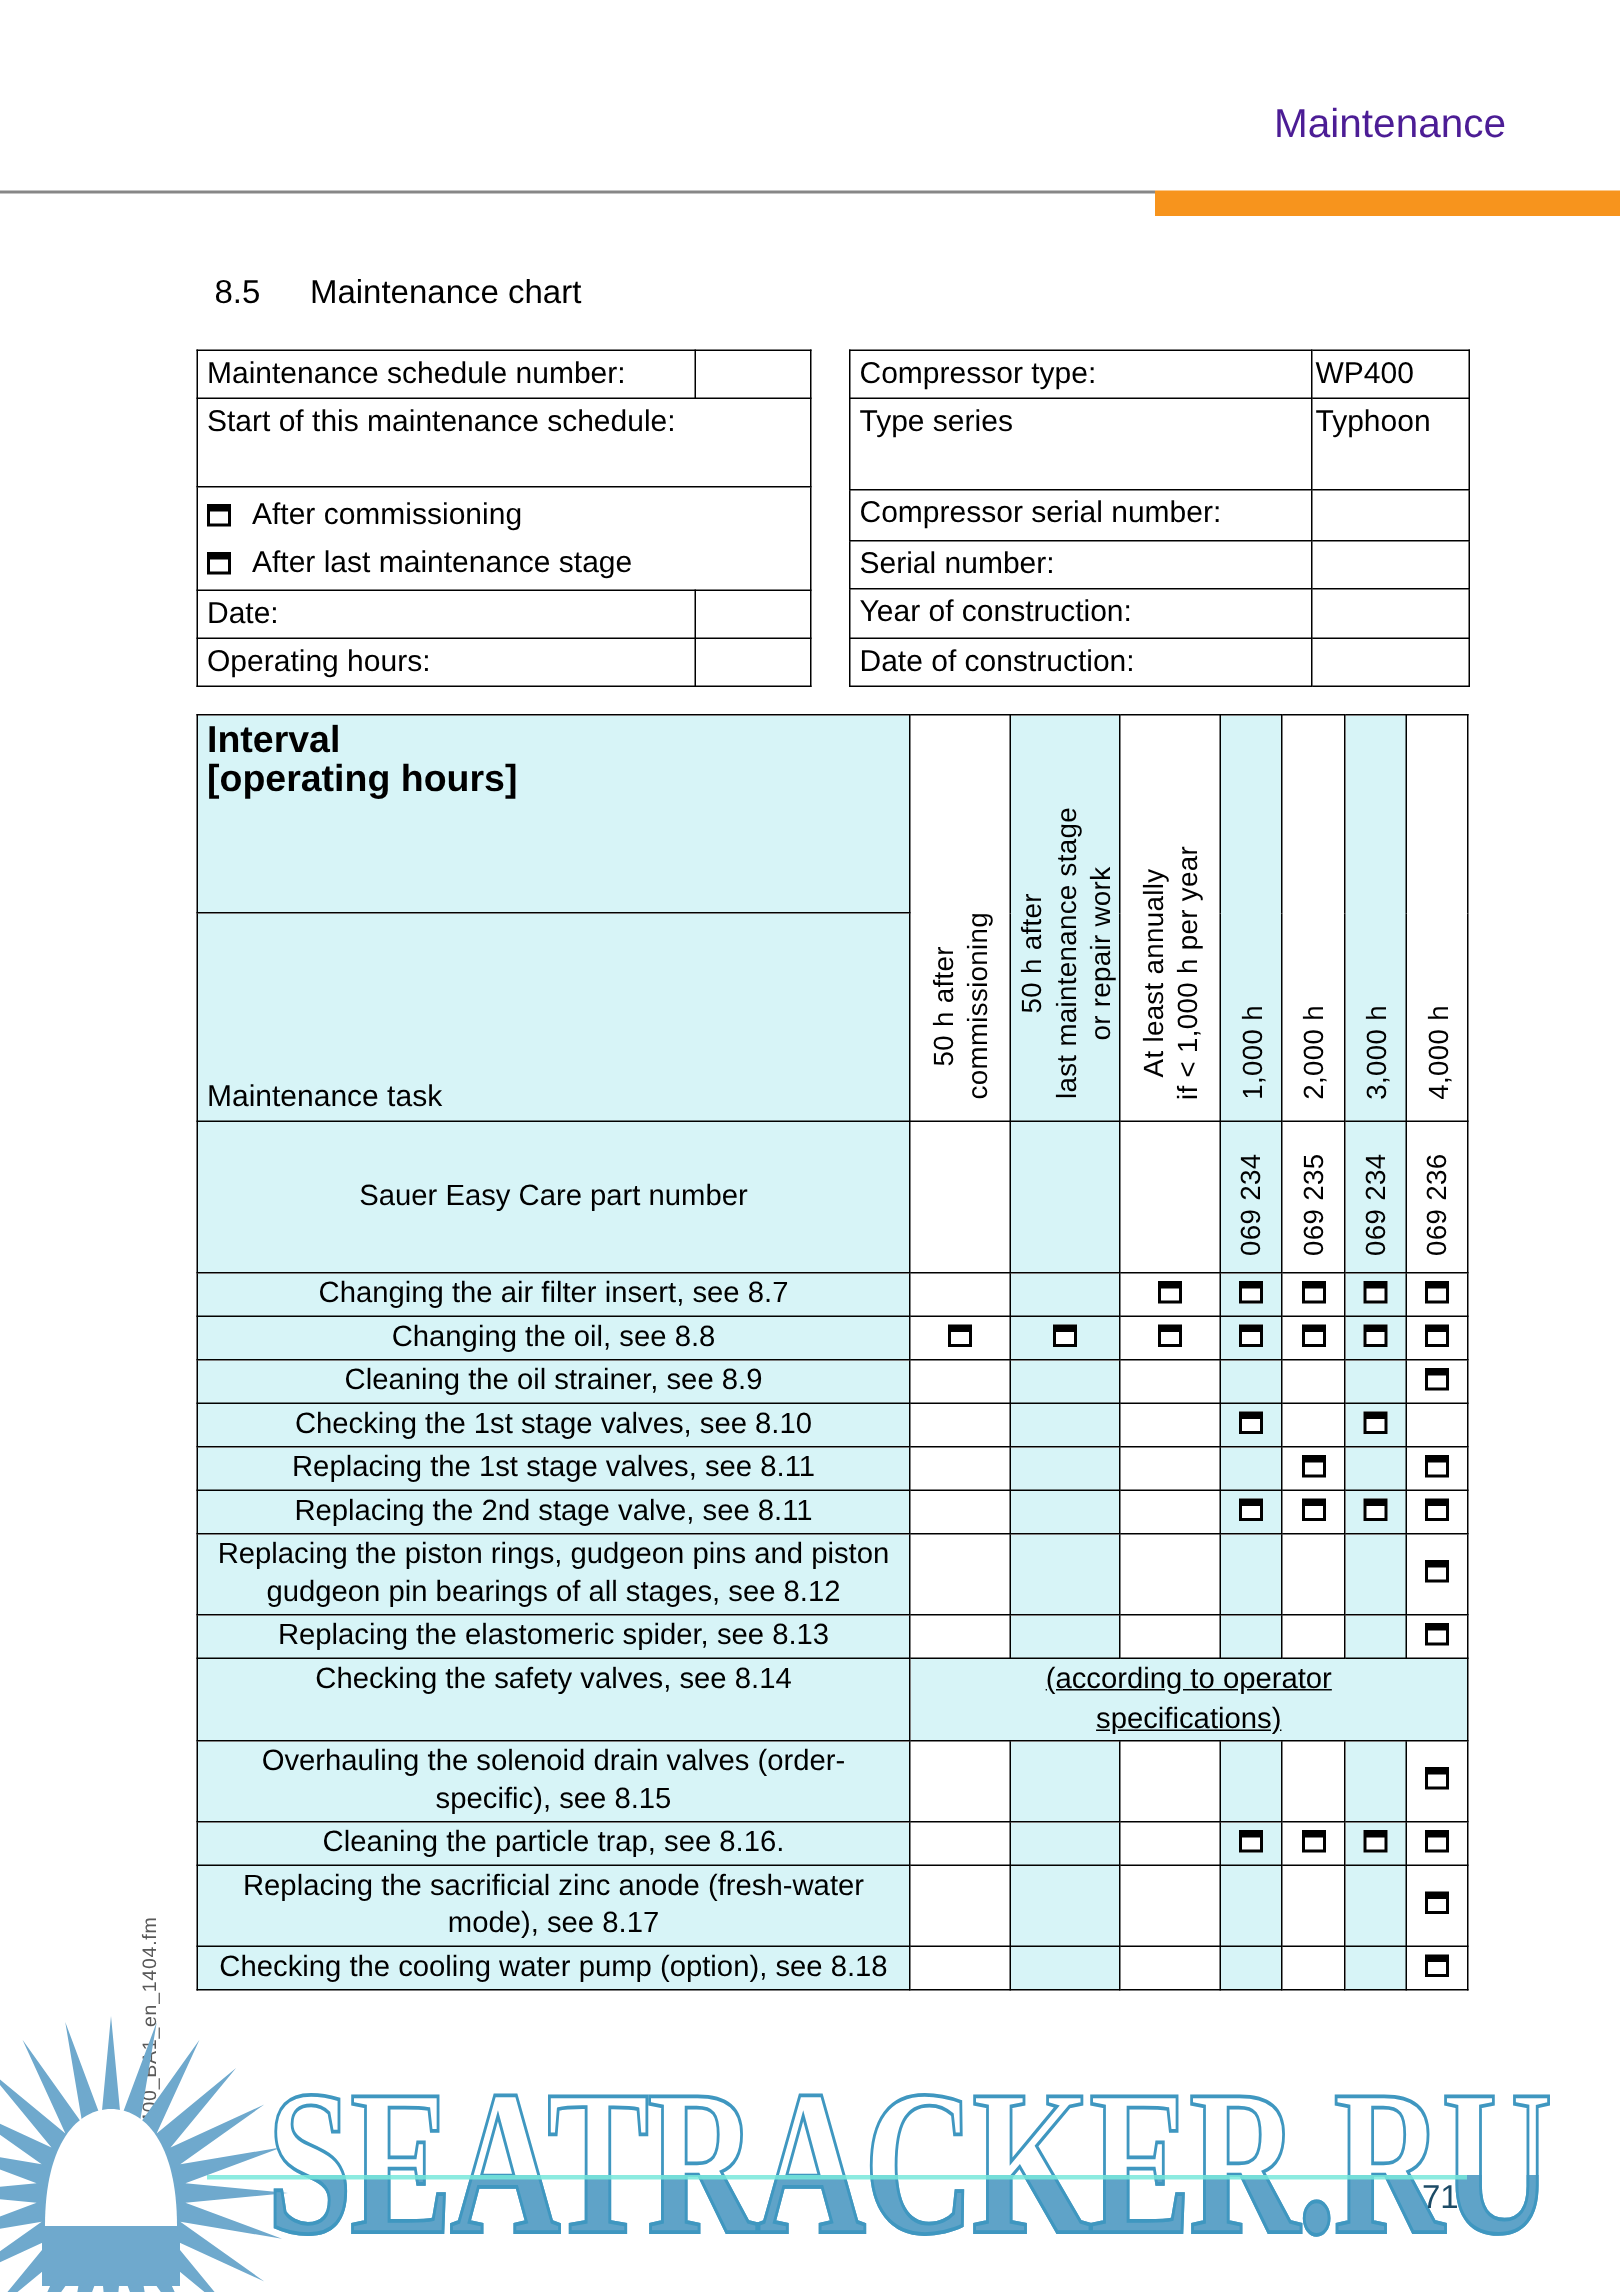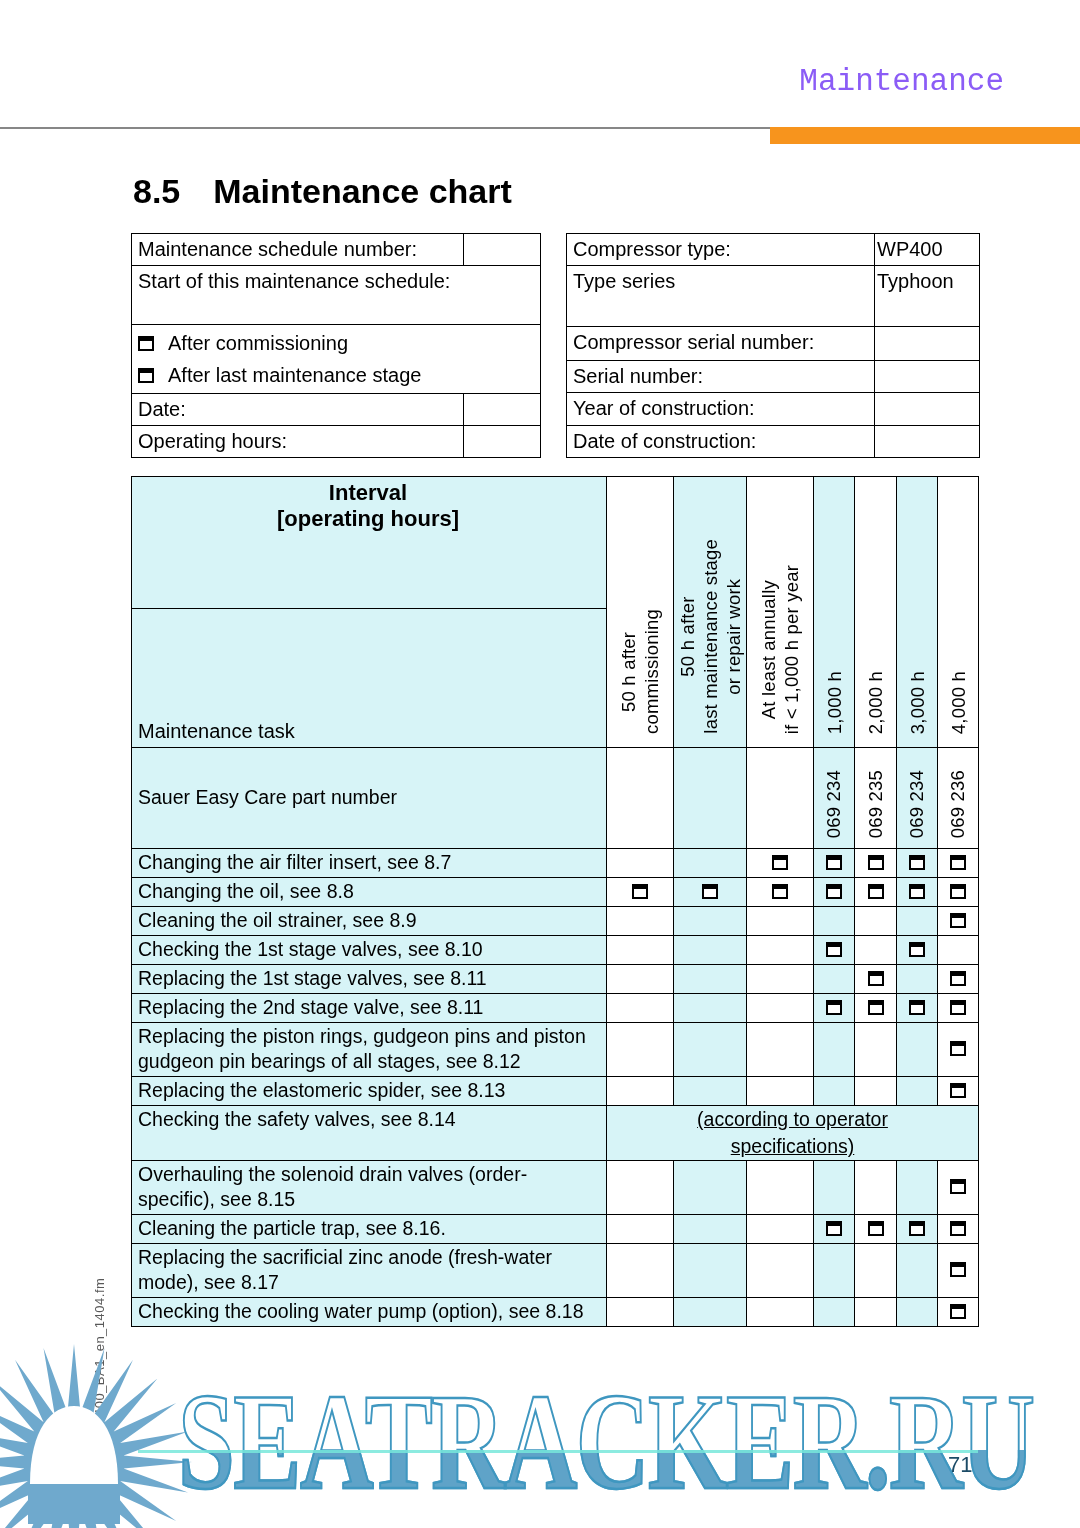--- a/index.html
+++ b/index.html
@@ -2,27 +2,27 @@
 <html><head>
 <meta charset="utf-8">
 <style>
   html,body{margin:0;padding:0;background:#fff;}
   #page{
     position:relative;width:1080px;height:1528px;overflow:hidden;background:#fff;
     font-family:"Liberation Sans","DejaVu Sans",sans-serif;color:#000;
   }
   
   .chapter-title{
-    position:absolute;top:62px;right:76px;font-size:31px;line-height:40px;
-    color:#8b5cf6;letter-spacing:0px;font-family:Liberation Mono, monospace;
+    position:absolute;top:62px;right:76px;font-size:27px;line-height:40px;
+    color:#4c1d95;letter-spacing:0px;
   }
   .gray-rule{position:absolute;left:0;top:127px;width:770px;height:2px;background:#878787;}
   .orange-bar{position:absolute;left:770px;top:127px;width:310px;height:17px;background:#f7941d;}
   .section-heading{
-    position:absolute;left:131px;top:170px;margin:2px;font-size:34px;font-weight:bold;
+    position:absolute;left:131px;top:170px;margin:12px;font-size:22px;font-weight:normal;
     display:flex;gap:33px;letter-spacing:0px;
   }
   
   .info-tables{position:absolute;left:131px;top:233px;display:flex;gap:25px;}
   table{border-collapse:collapse;table-layout:fixed;}
   .info-table{font-size:20px;}
   .info-table td{
     border:1.5px solid #000;vertical-align:top;padding:2px 5px 2px 6px;line-height:27px;
     overflow:hidden;
   }
@@ -34,33 +34,33 @@
   .checkbox{
     display:inline-block;width:12px;height:8px;background:#fff;
     border:2px solid #000;border-top:5px solid #000;flex:0 0 auto;
   }
   
   .main-table-wrap{position:absolute;left:131px;top:476px;}
   .main-table{font-size:19.5px;}
   .main-table td{border:1.5px solid #000;overflow:hidden;}
   .cyan{background:#d7f4f7;}
   .interval-head{
-    vertical-align:top;text-align:center;font-weight:bold;font-size:22px;
+    vertical-align:top;text-align:left;font-weight:bold;font-size:25px;
     padding:3px 8px 0 6px;white-space:pre-line;line-height:26px;height:128px;
   }
   .task-head{
     vertical-align:bottom;font-weight:normal;font-size:20px;padding:0 6px 4px 6px;height:134px;
   }
   td.rot{vertical-align:bottom;text-align:center;padding:4px 0 8px 0;}
   .vtext{
     display:inline-block;writing-mode:vertical-rl;transform:rotate(180deg);
     white-space:pre-line;line-height:23px;font-size:18.5px;letter-spacing:.2px;
   }
   .task-cell{
-    vertical-align:top;padding:1px 6px 2px 6px;line-height:25px;height:24px;
+    vertical-align:top;padding:1px 6px 2px 6px;line-height:25px;height:24px;text-align:center;
   }
   .part-number-row td{height:95px;}
   .part-number-row .task-cell{vertical-align:middle;}
   .mark-cell{text-align:center;vertical-align:middle;padding:0;}
   .pn-cell{vertical-align:bottom;padding-bottom:5px;}
   .partnum{line-height:20px;}
   .merged-note{
     text-align:center;vertical-align:middle;padding:0 34px;line-height:27px;text-decoration:underline;
   }
   

